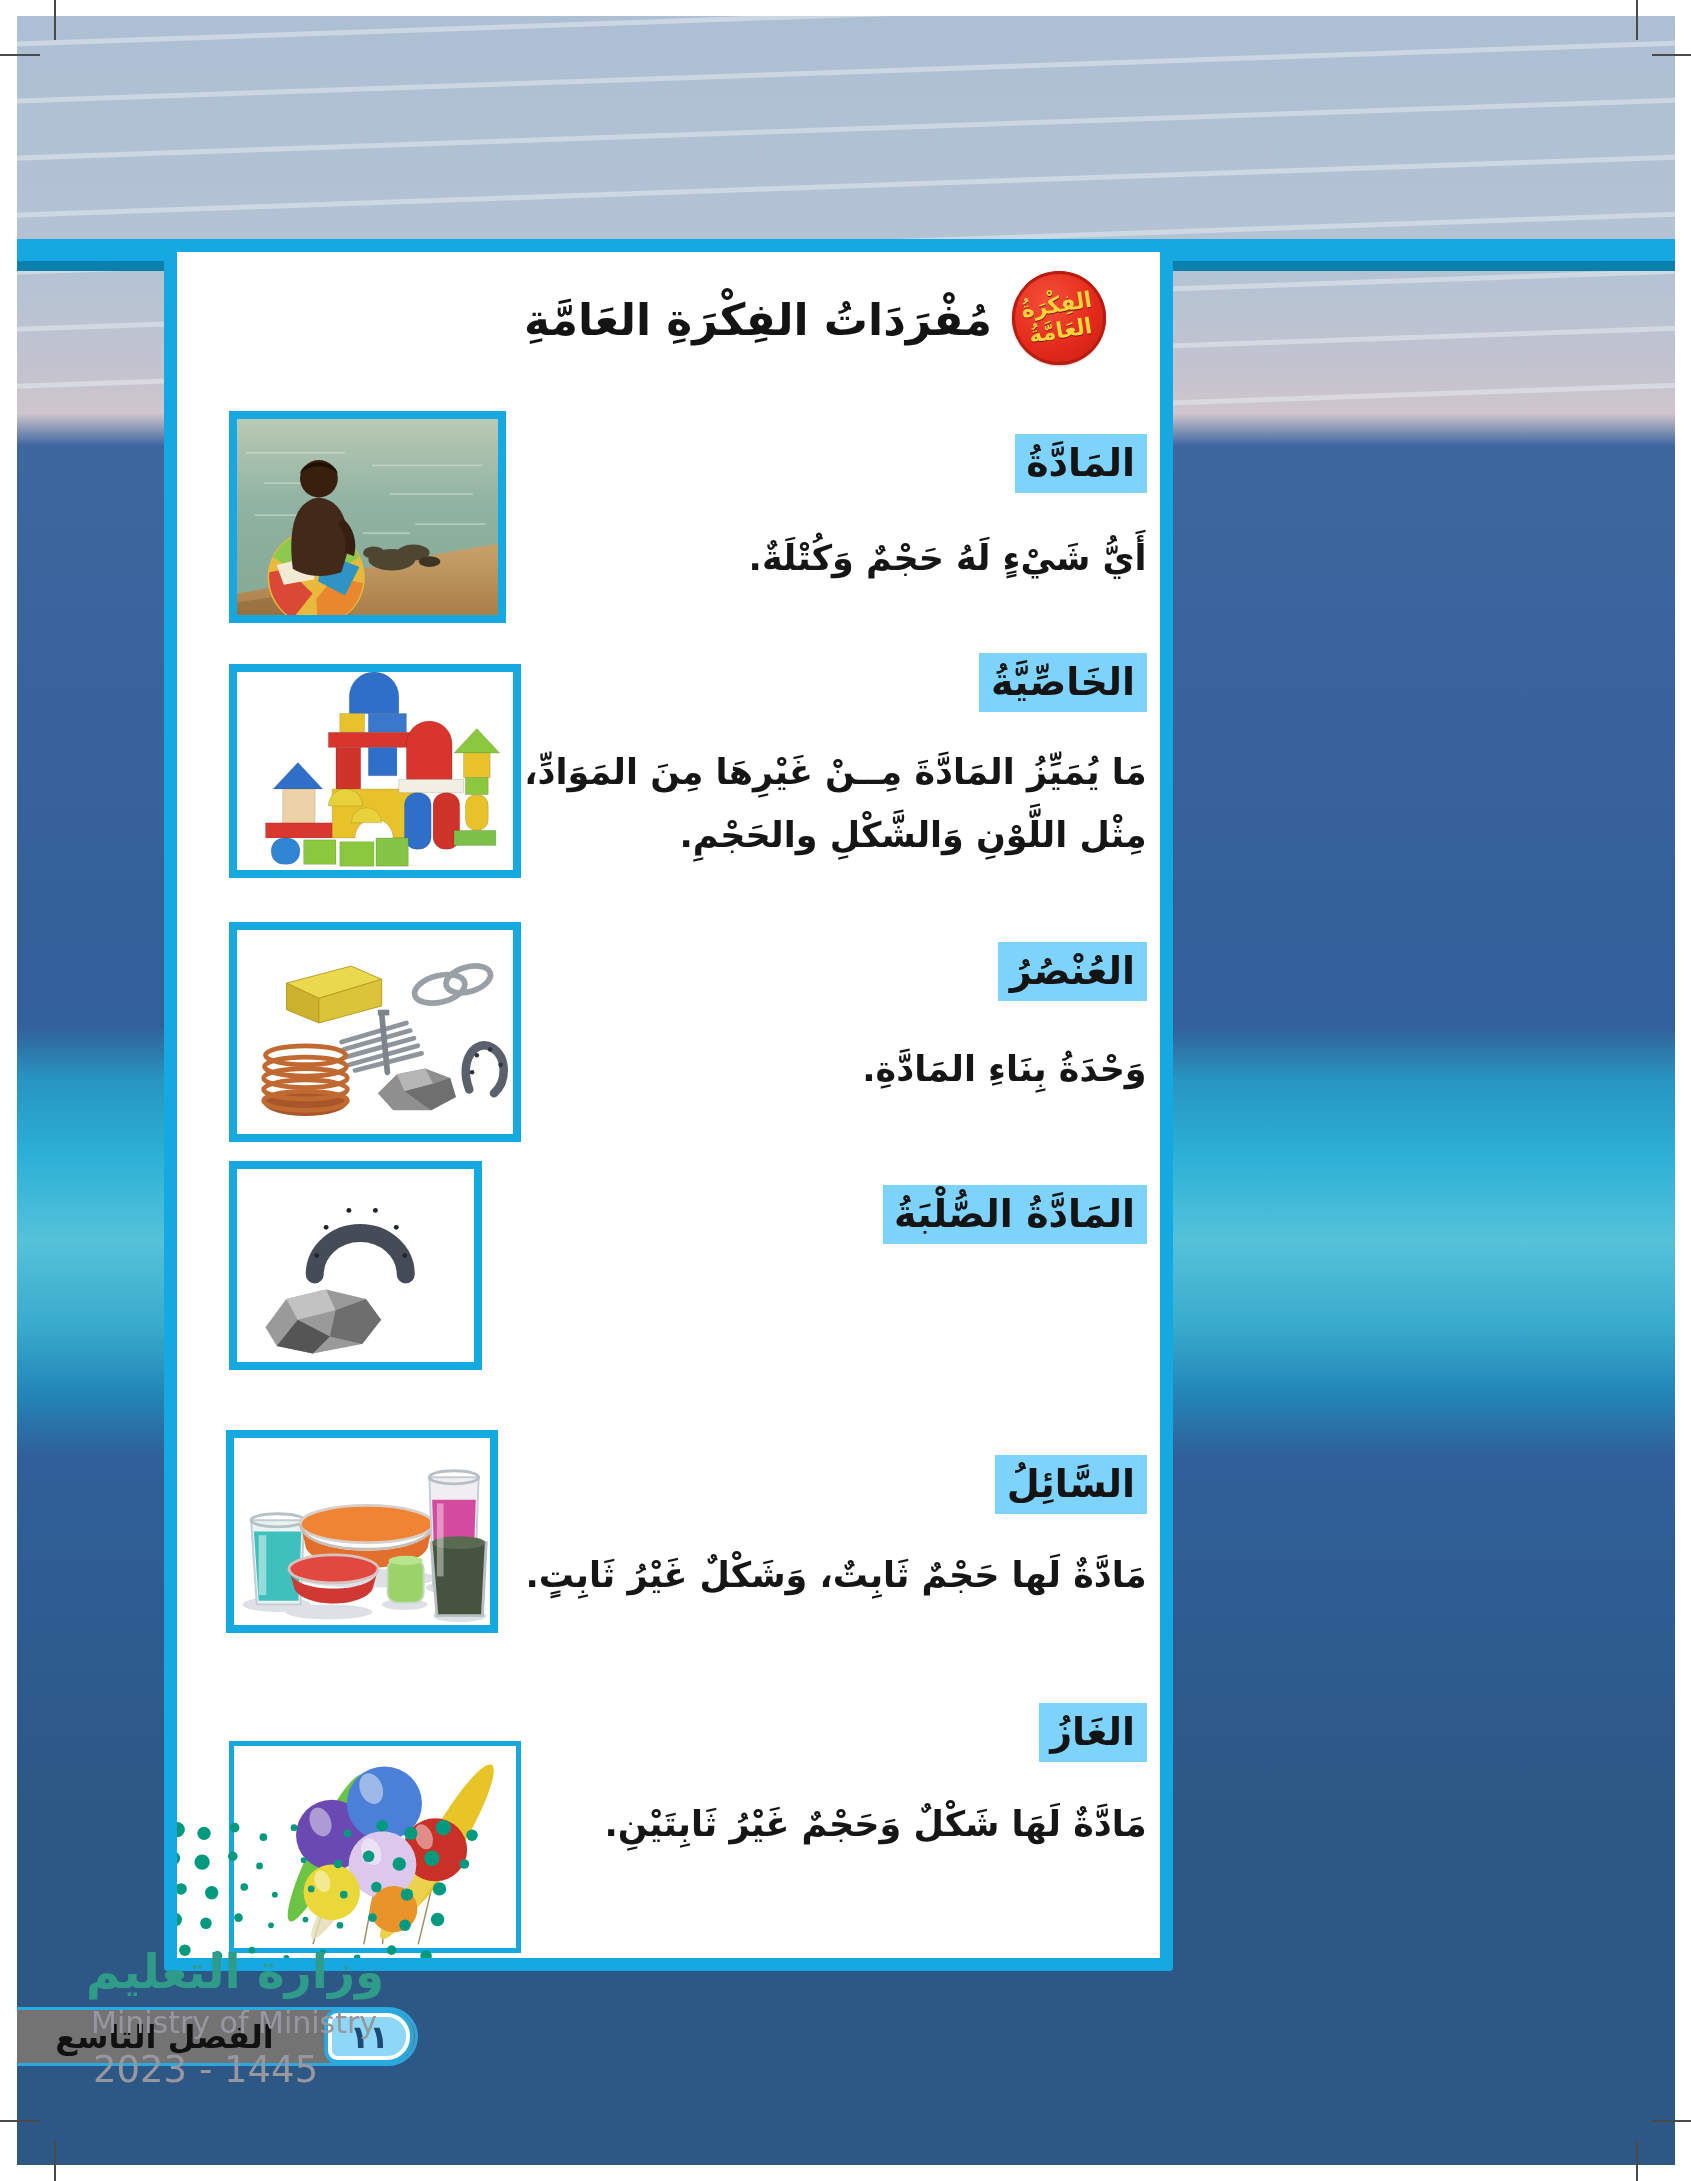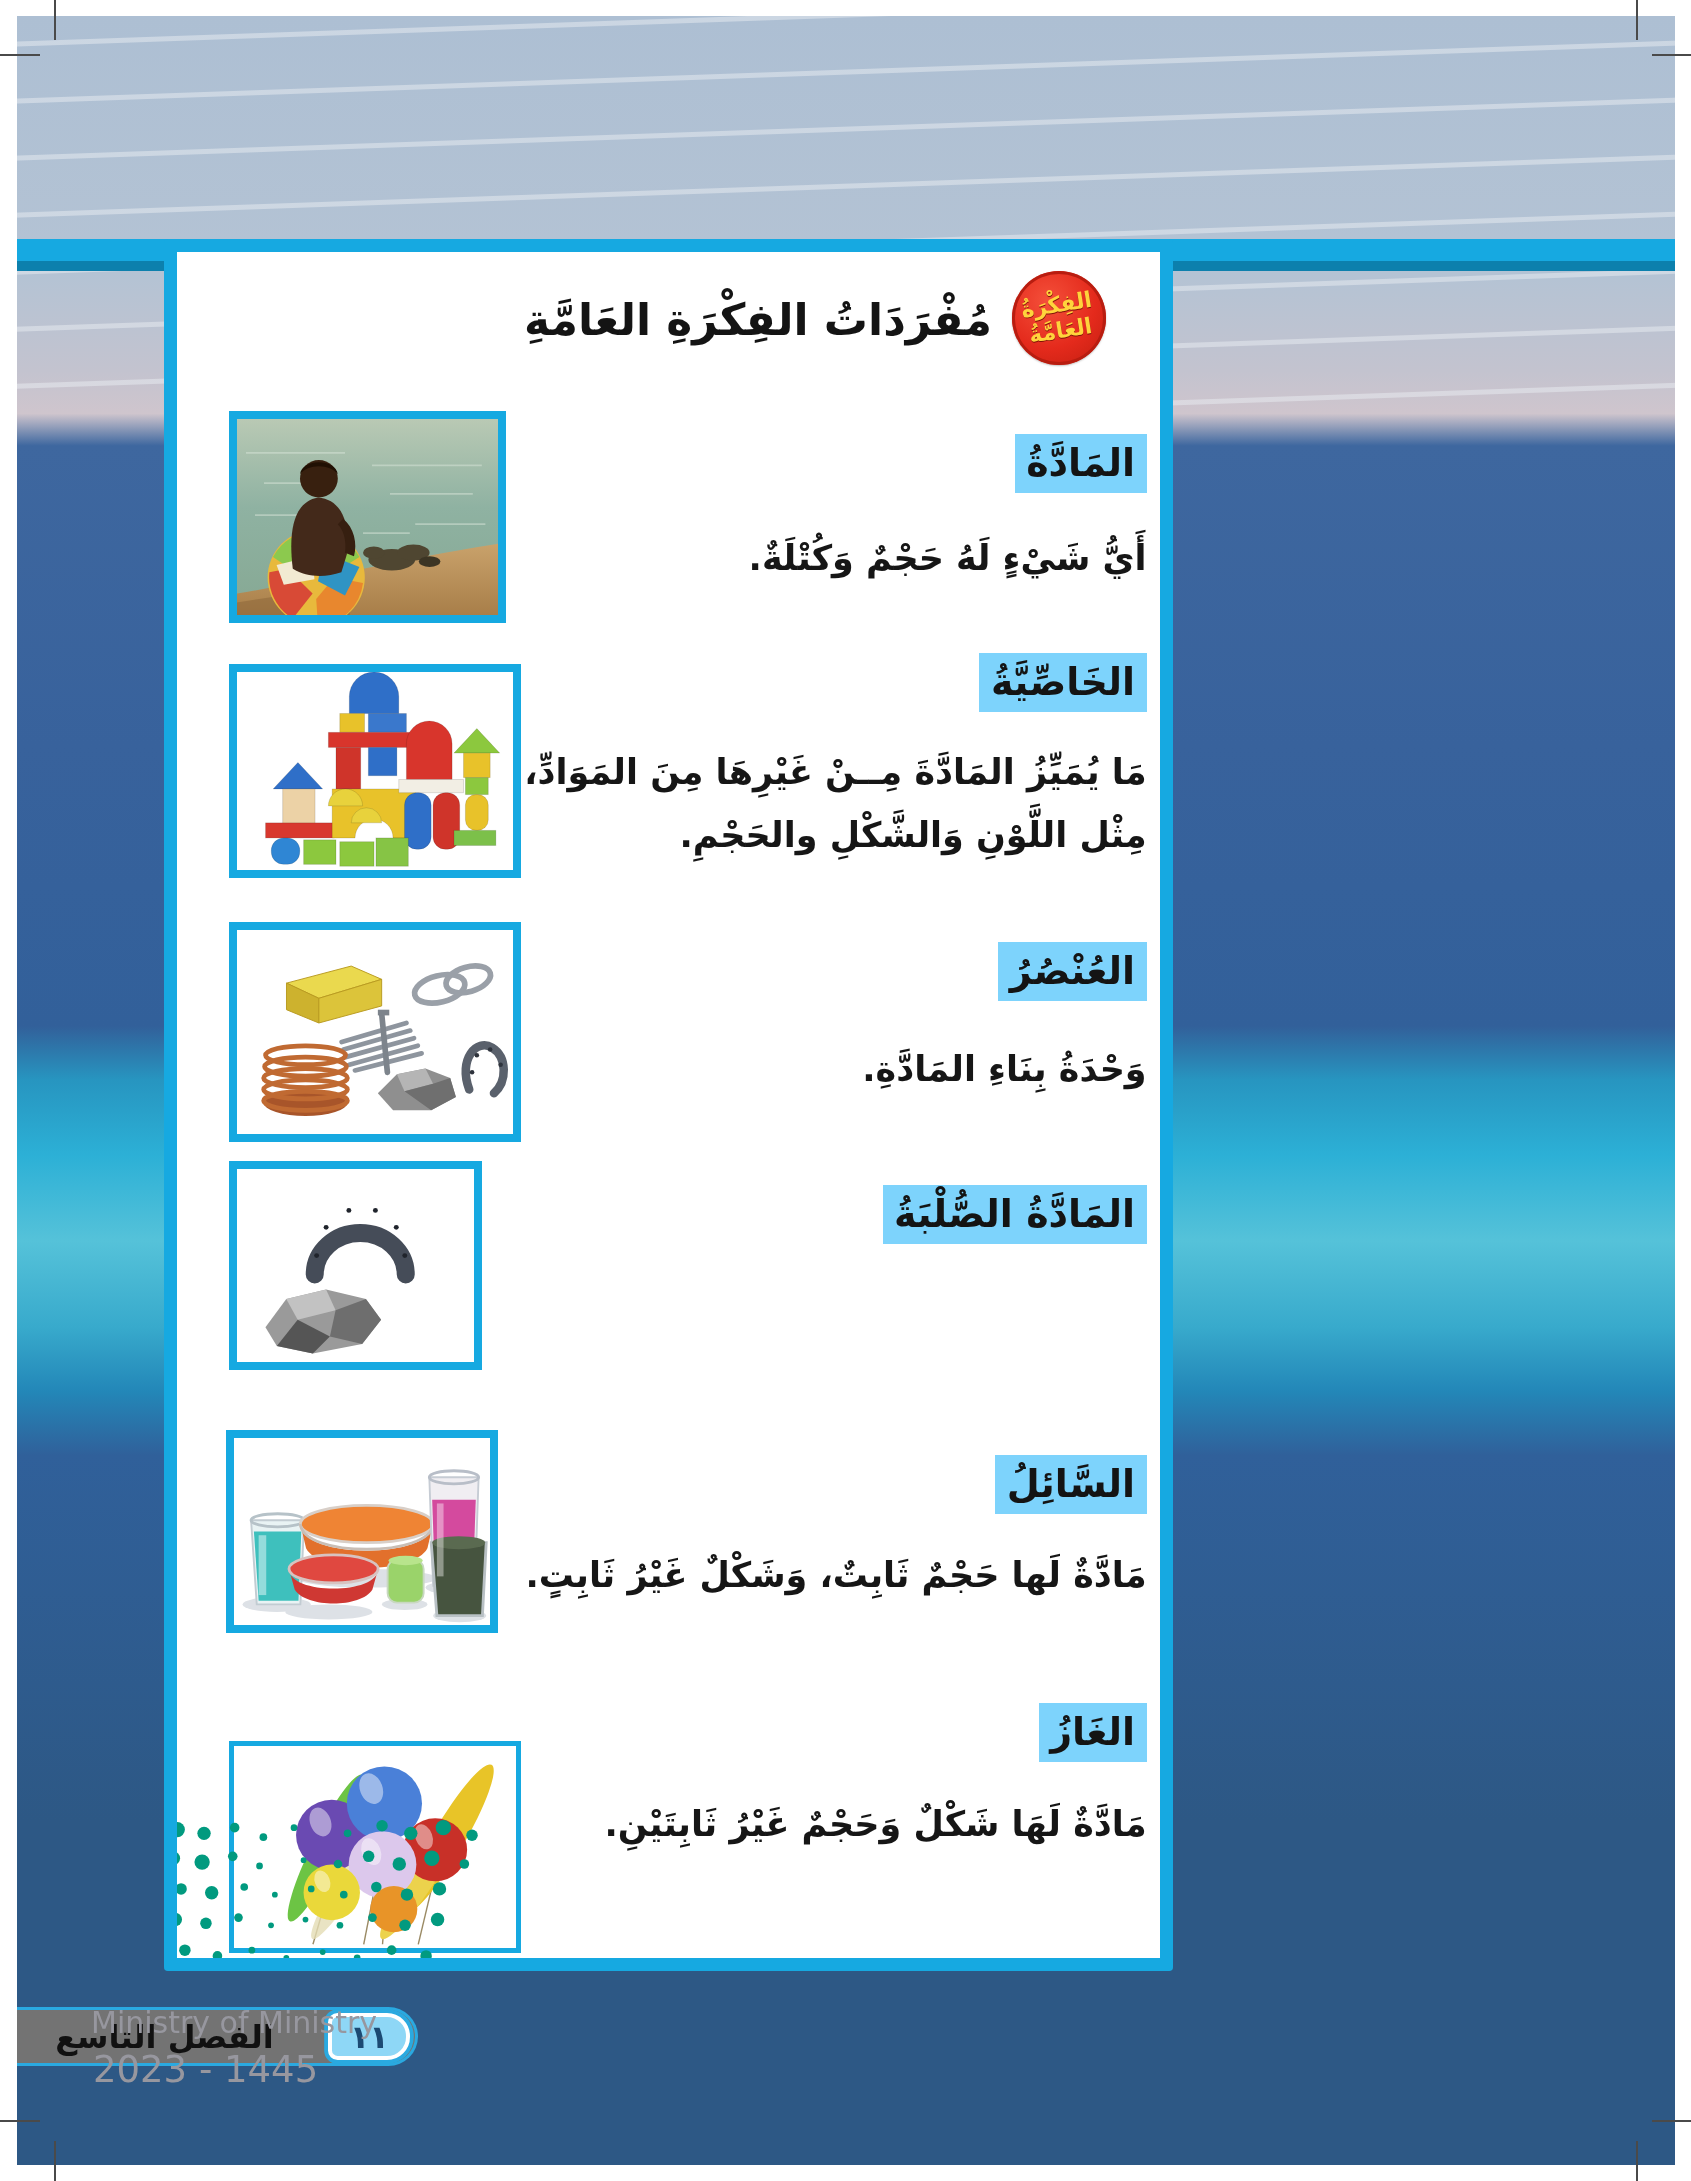--- a/index.html
+++ b/index.html
@@ -356,20 +356,21 @@
           <circle cx="206" cy="148" r="3.5"></circle>
         <circle cx="242" cy="140" r="5"></circle>
           <circle cx="278" cy="146" r="6"></circle>
         <circle cx="86" cy="164" r="3"></circle>
           <circle cx="150" cy="164" r="2.5"></circle>
           <circle cx="214" cy="164" r="3"></circle>
       </g>
     </svg>
   </div>
 
+  <div class="wordmark-ar">وزارة التعليم</div>
   <div class="wordmark-en">Ministry of Ministry</div>
   <div class="wordmark-years">2023 - 1445</div>
 
   <div class="footer-bar">
     <div class="chapter-label">الفصل التاسع</div>
     <div class="page-pill">
       <span>١١</span>
     </div>
   </div>
 

